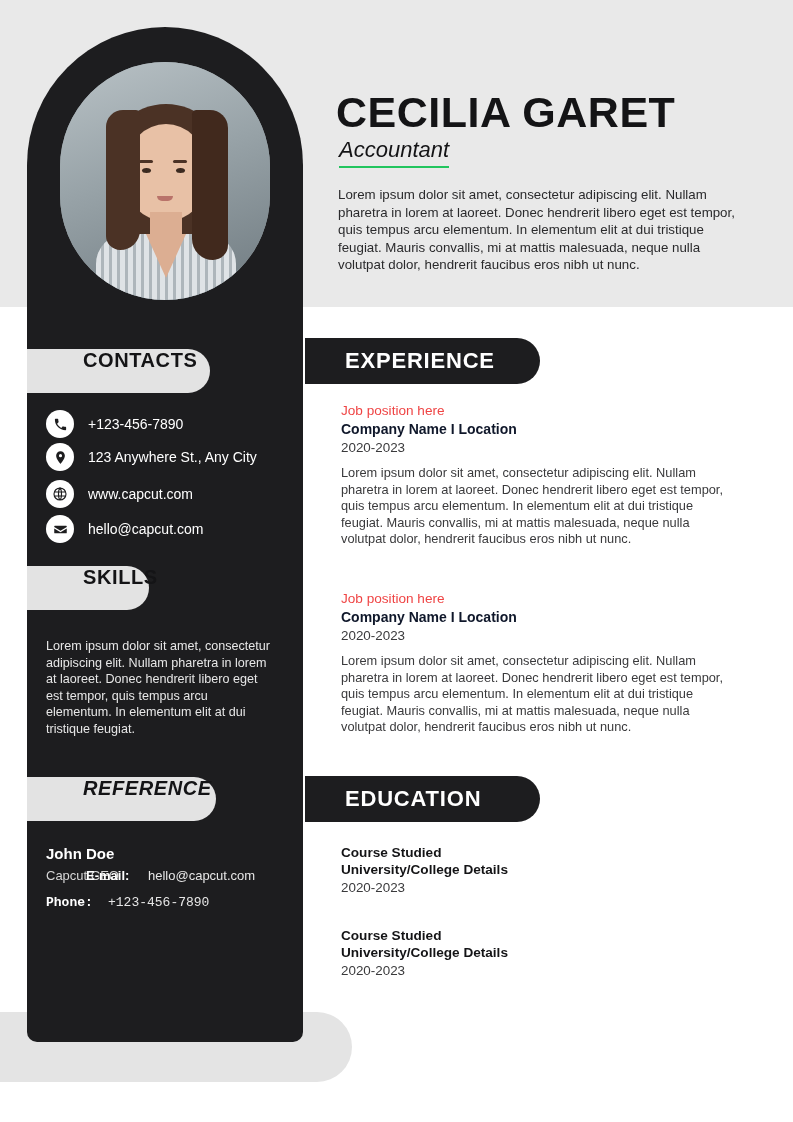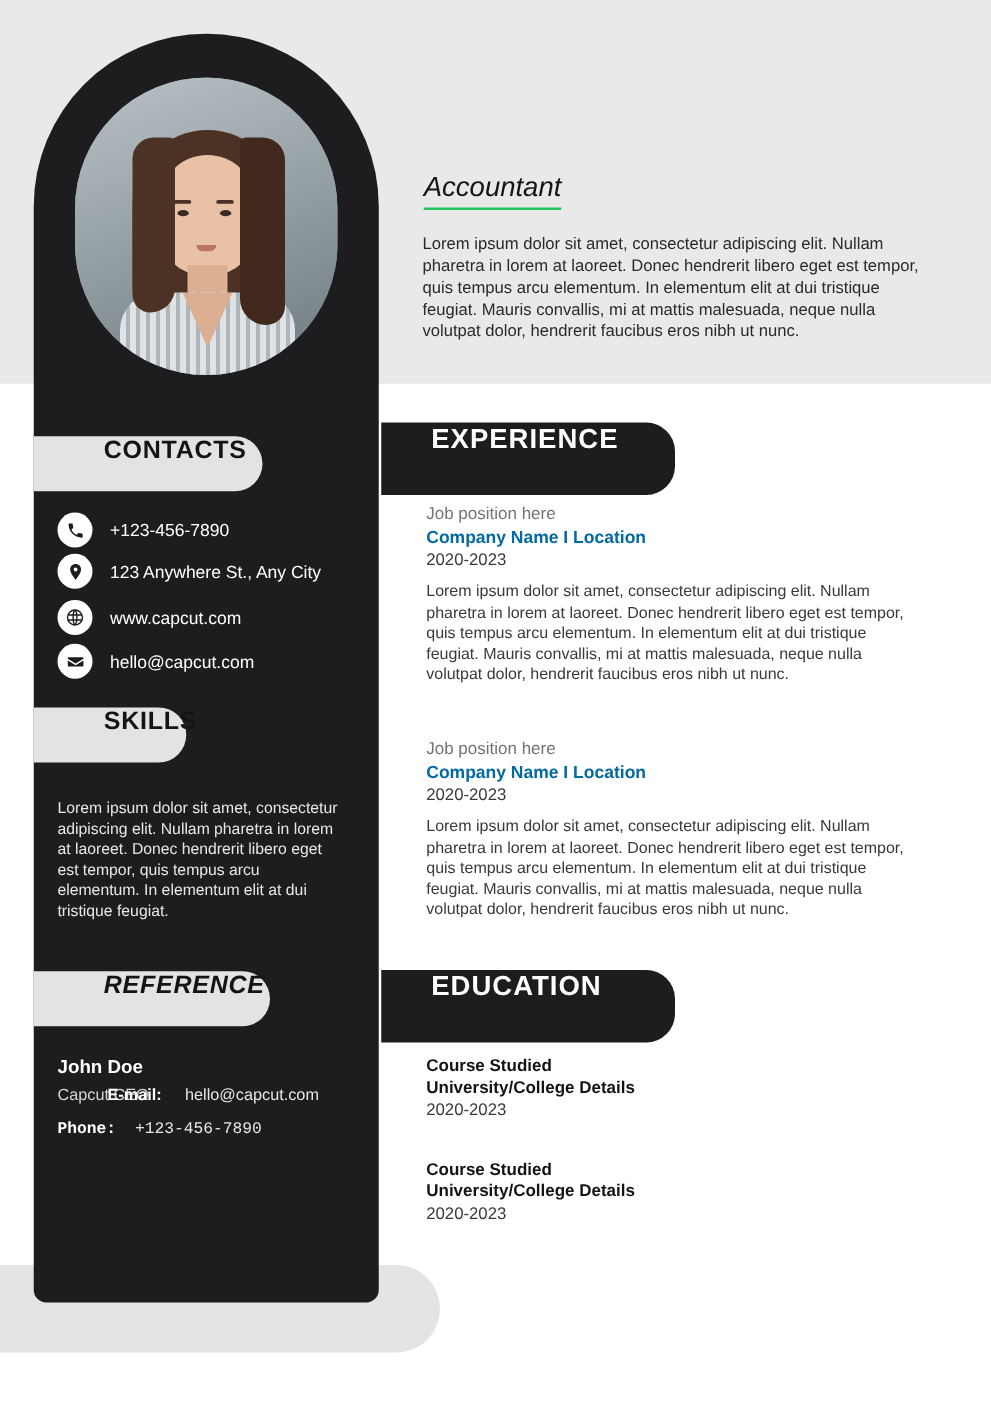--- a/index.html
+++ b/index.html
@@ -189,25 +189,25 @@
     top: 186px;
     width: 400px;
     font-size: 13.3px;
     line-height: 17.5px;
     color: #2a2a2c;
   }
 
   
   .pill-dark {
     position: absolute;
-    height: 58px;
+    height: 46px;
     background: #1d1d1f;
     border-radius: 0 23px 23px 0;
     display: flex;
-    align-items: flex-start;
+    align-items: center;
     padding-left: 40px;
     box-sizing: border-box;
   }
   .pill-dark .pill-label {
     color: #ffffff;
     font-size: 22px;
     font-weight: bold;
     letter-spacing: 0.8px;
   }
   
@@ -289,27 +289,27 @@
     font-weight: bold;
     width: 52px;
     display: inline-block;
   }
   .ref-val { color: #e6e6e6; }
 
   
   .entry { position: absolute; left: 341px; width: 396px; }
   .entry .job-pos {
     font-size: 13.6px;
-    color: #737373;
+    color: #ef4444;
     margin-bottom: 3px;
   }
   .entry .company {
     font-size: 14px;
     font-weight: bold;
-    color: #0369a1;
+    color: #0f172a;
     margin-bottom: 3px;
   }
   .entry .years {
     font-size: 13.4px;
     color: #3a3a3c;
     margin-bottom: 10px;
   }
   .entry .desc {
     font-size: 12.8px;
     line-height: 16.6px;
@@ -352,20 +352,21 @@
     <div class="person-eye-l"></div>
     <div class="person-eye-r"></div>
     <div class="person-mouth"></div>
     <div class="person-neck"></div>
     <div class="person-shirt"></div>
     <div class="person-shirt-v"></div>
     <div class="person-hair-front-l"></div>
     <div class="person-hair-front-r"></div>
   </div>
 
+  <div class="name">CECILIA GARET</div>
   <div class="role">Accountant</div>
   <div class="profile-text">Lorem ipsum dolor sit amet, consectetur adipiscing elit. Nullam pharetra in lorem at laoreet. Donec hendrerit libero eget est tempor, quis tempus arcu elementum. In elementum elit at dui tristique feugiat. Mauris convallis, mi at mattis malesuada, neque nulla volutpat dolor, hendrerit faucibus eros nibh ut nunc.</div>
 
   <div class="pill-light" style="left:27px; top:349px; width:183px;">
     <span class="pill-label">CONTACTS</span>
   </div>
 
   <div class="contact-row" style="top:410px;">
     <span class="contact-icon">
       <svg width="15" height="15" viewBox="0 0 24 24">

